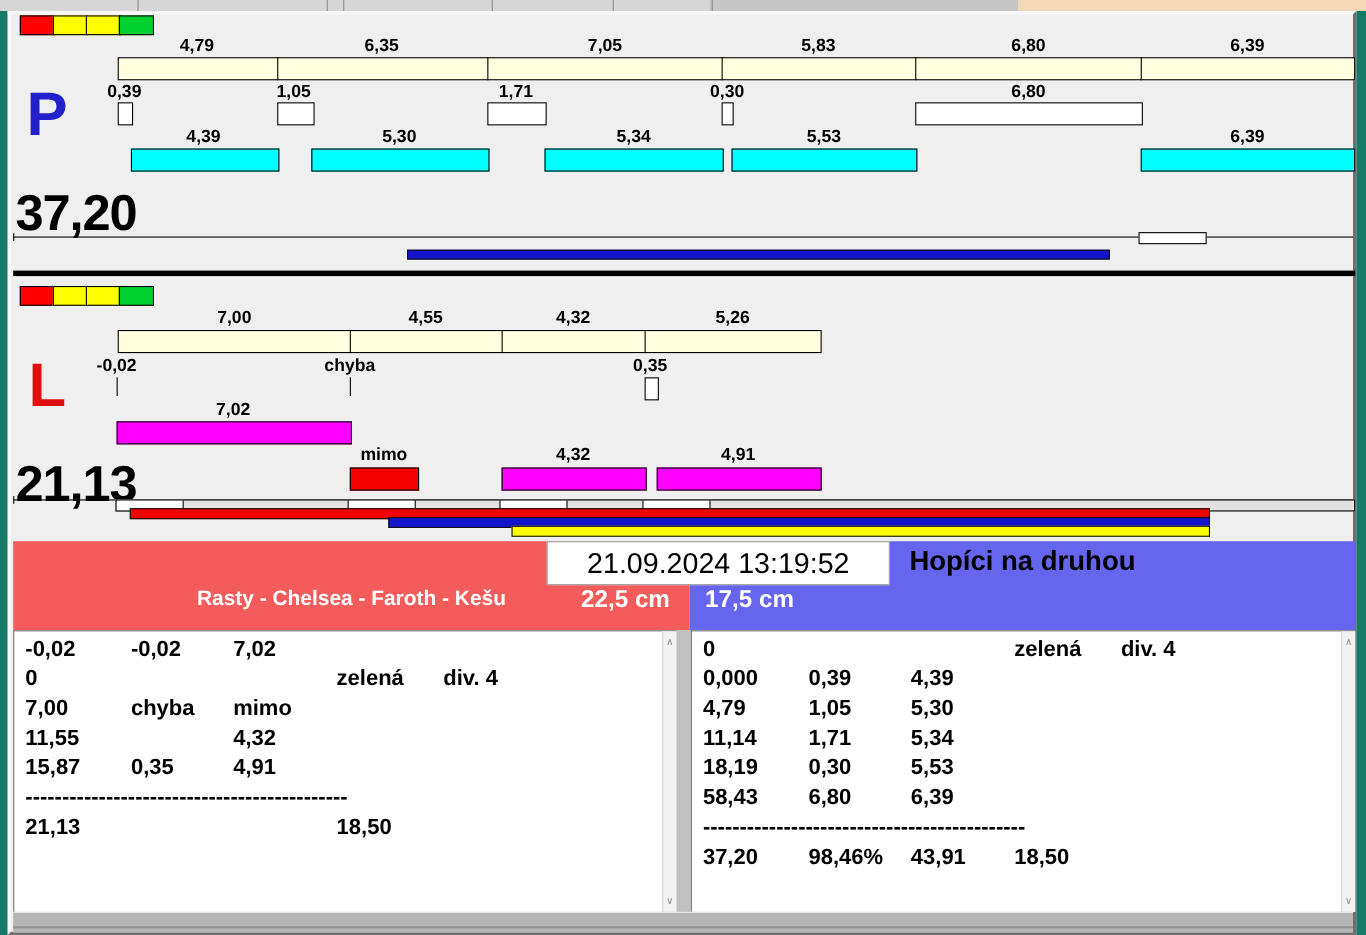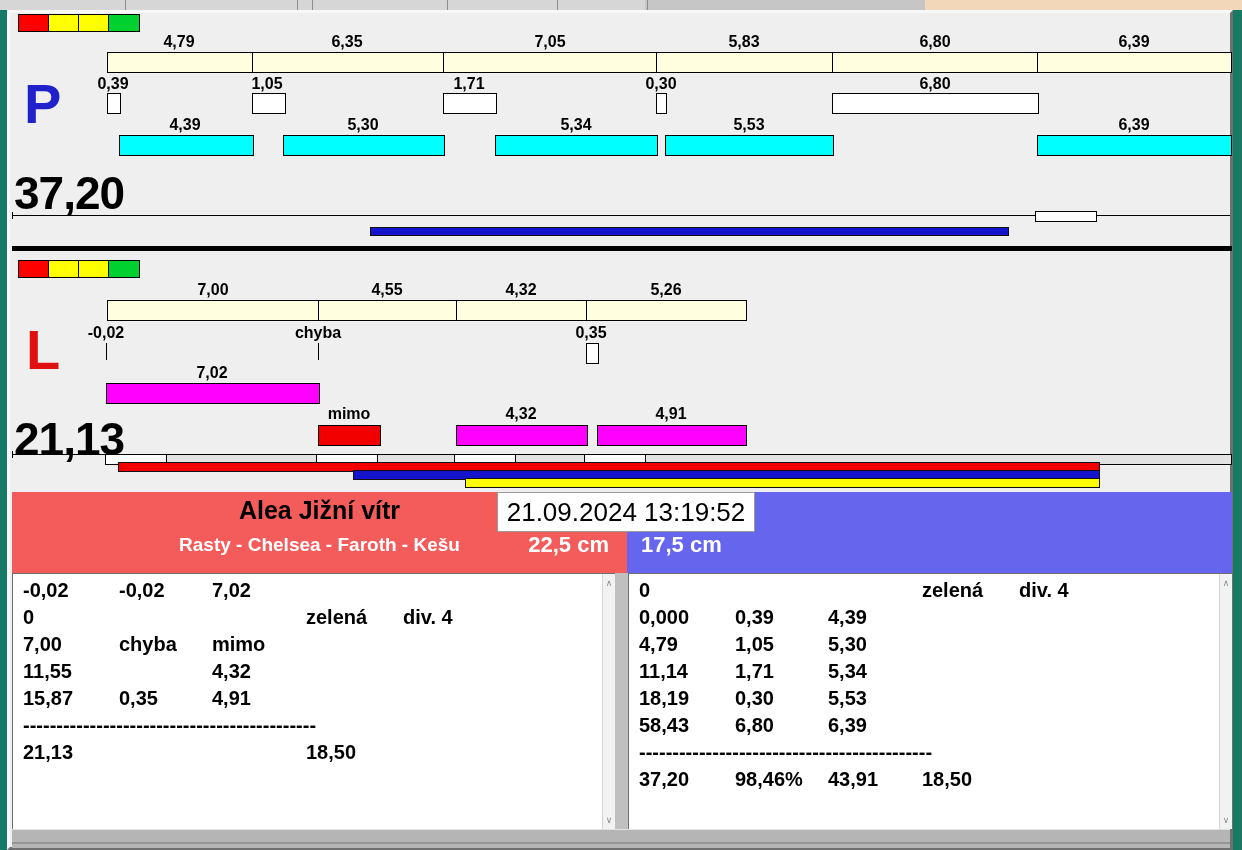--- a/index.html
+++ b/index.html
@@ -17,21 +17,21 @@
              font-size:16px;font-weight:bold;color:#000;white-space:nowrap;}
   .lane-letter{position:absolute;font-size:56px;font-weight:bold;line-height:1;}
   .lane-total{position:absolute;font-size:46px;font-weight:bold;color:#000;line-height:1;letter-spacing:-1px;}
   
   .hteam{position:absolute;top:492px;height:81px;}
   .hname{position:absolute;top:4px;left:0;width:100%;text-align:center;
          font-size:25px;font-weight:bold;color:#000;}
   .hdogs{position:absolute;top:42px;left:0;width:100%;text-align:center;
          font-size:19px;font-weight:bold;color:#fff;}
   .hheight{position:absolute;top:40px;font-size:22px;font-weight:bold;color:#fff;white-space:nowrap;}
-  #tsbox{position:absolute;left:497px;top:492px;width:258px;height:40px;background:#fff;
+  #tsbox{position:absolute;left:497px;top:492px;width:312px;height:40px;background:#fff;
          border:1px solid #9a9a9a;box-sizing:border-box;text-align:center;
          font-size:26px;color:#000;line-height:38px;white-space:nowrap;}
   
   .panel{position:absolute;top:573px;height:256px;background:#fff;
          border-left:1px solid #707070;border-top:1px solid #707070;box-sizing:border-box;}
   .trow{position:relative;height:27px;}
   .tcell{position:absolute;top:0;font-size:20px;font-weight:bold;color:#000;white-space:nowrap;}
   .vscroll{position:absolute;top:0;right:0;width:13px;height:100%;background:#f2f2f2;
            border-left:1px solid #d5d5d5;box-sizing:border-box;}
   .sc-ar{position:absolute;left:0;width:100%;text-align:center;font-size:9px;color:#8b8b8b;}
@@ -136,25 +136,25 @@
       <div style="position: absolute; left: 454px; top: 454px; width: 60px; height: 9px; background: rgb(255, 255, 255); border: 1px solid rgb(0, 0, 0);"></div>
       <div style="position: absolute; left: 584px; top: 454px; width: 60px; height: 9px; background: rgb(255, 255, 255); border: 1px solid rgb(0, 0, 0);"></div>
       <div style="position: absolute; left: 118px; top: 462px; width: 980px; height: 8px; background: rgb(242, 0, 0); border: 1px solid rgb(17, 17, 17);"></div>
       <div style="position: absolute; left: 353px; top: 470px; width: 745px; height: 8px; background: rgb(20, 20, 204); border: 1px solid rgb(17, 17, 17);"></div>
       <div style="position: absolute; left: 465px; top: 478px; width: 633px; height: 8px; background: rgb(255, 255, 0); border: 1px solid rgb(17, 17, 17);"></div>
     </div>
 
   <div class="sep" style="top:246px;"></div>
 
   <div class="hteam" style="left: 12px; width: 615px; background: rgb(244, 91, 91);" id="team-left">
-    <div class="hname">Alea Jižní vítr</div>
     <div class="hdogs">Rasty - Chelsea - Faroth - Kešu</div>
     <div class="hheight" style="right:18px;margin-left:22px;">22,5 cm</div>
   </div>
   <div class="hteam" style="left: 627px; width: 605px; background: rgb(101, 101, 238);" id="team-right">
+    <div class="hname">Hopíci na druhou</div>
     <div class="hheight" style="left:14px;">17,5 cm</div>
   </div>
   <div id="tsbox">
     <span>21.09.2024 13:19:52</span>
   </div>
 
   <div class="panel" style="left:12px;width:603px;">
     <div id="table-left" style="padding-top:5px;">
         <div class="trow">
           <span class="tcell" style="left: 10px;">-0,02</span>

